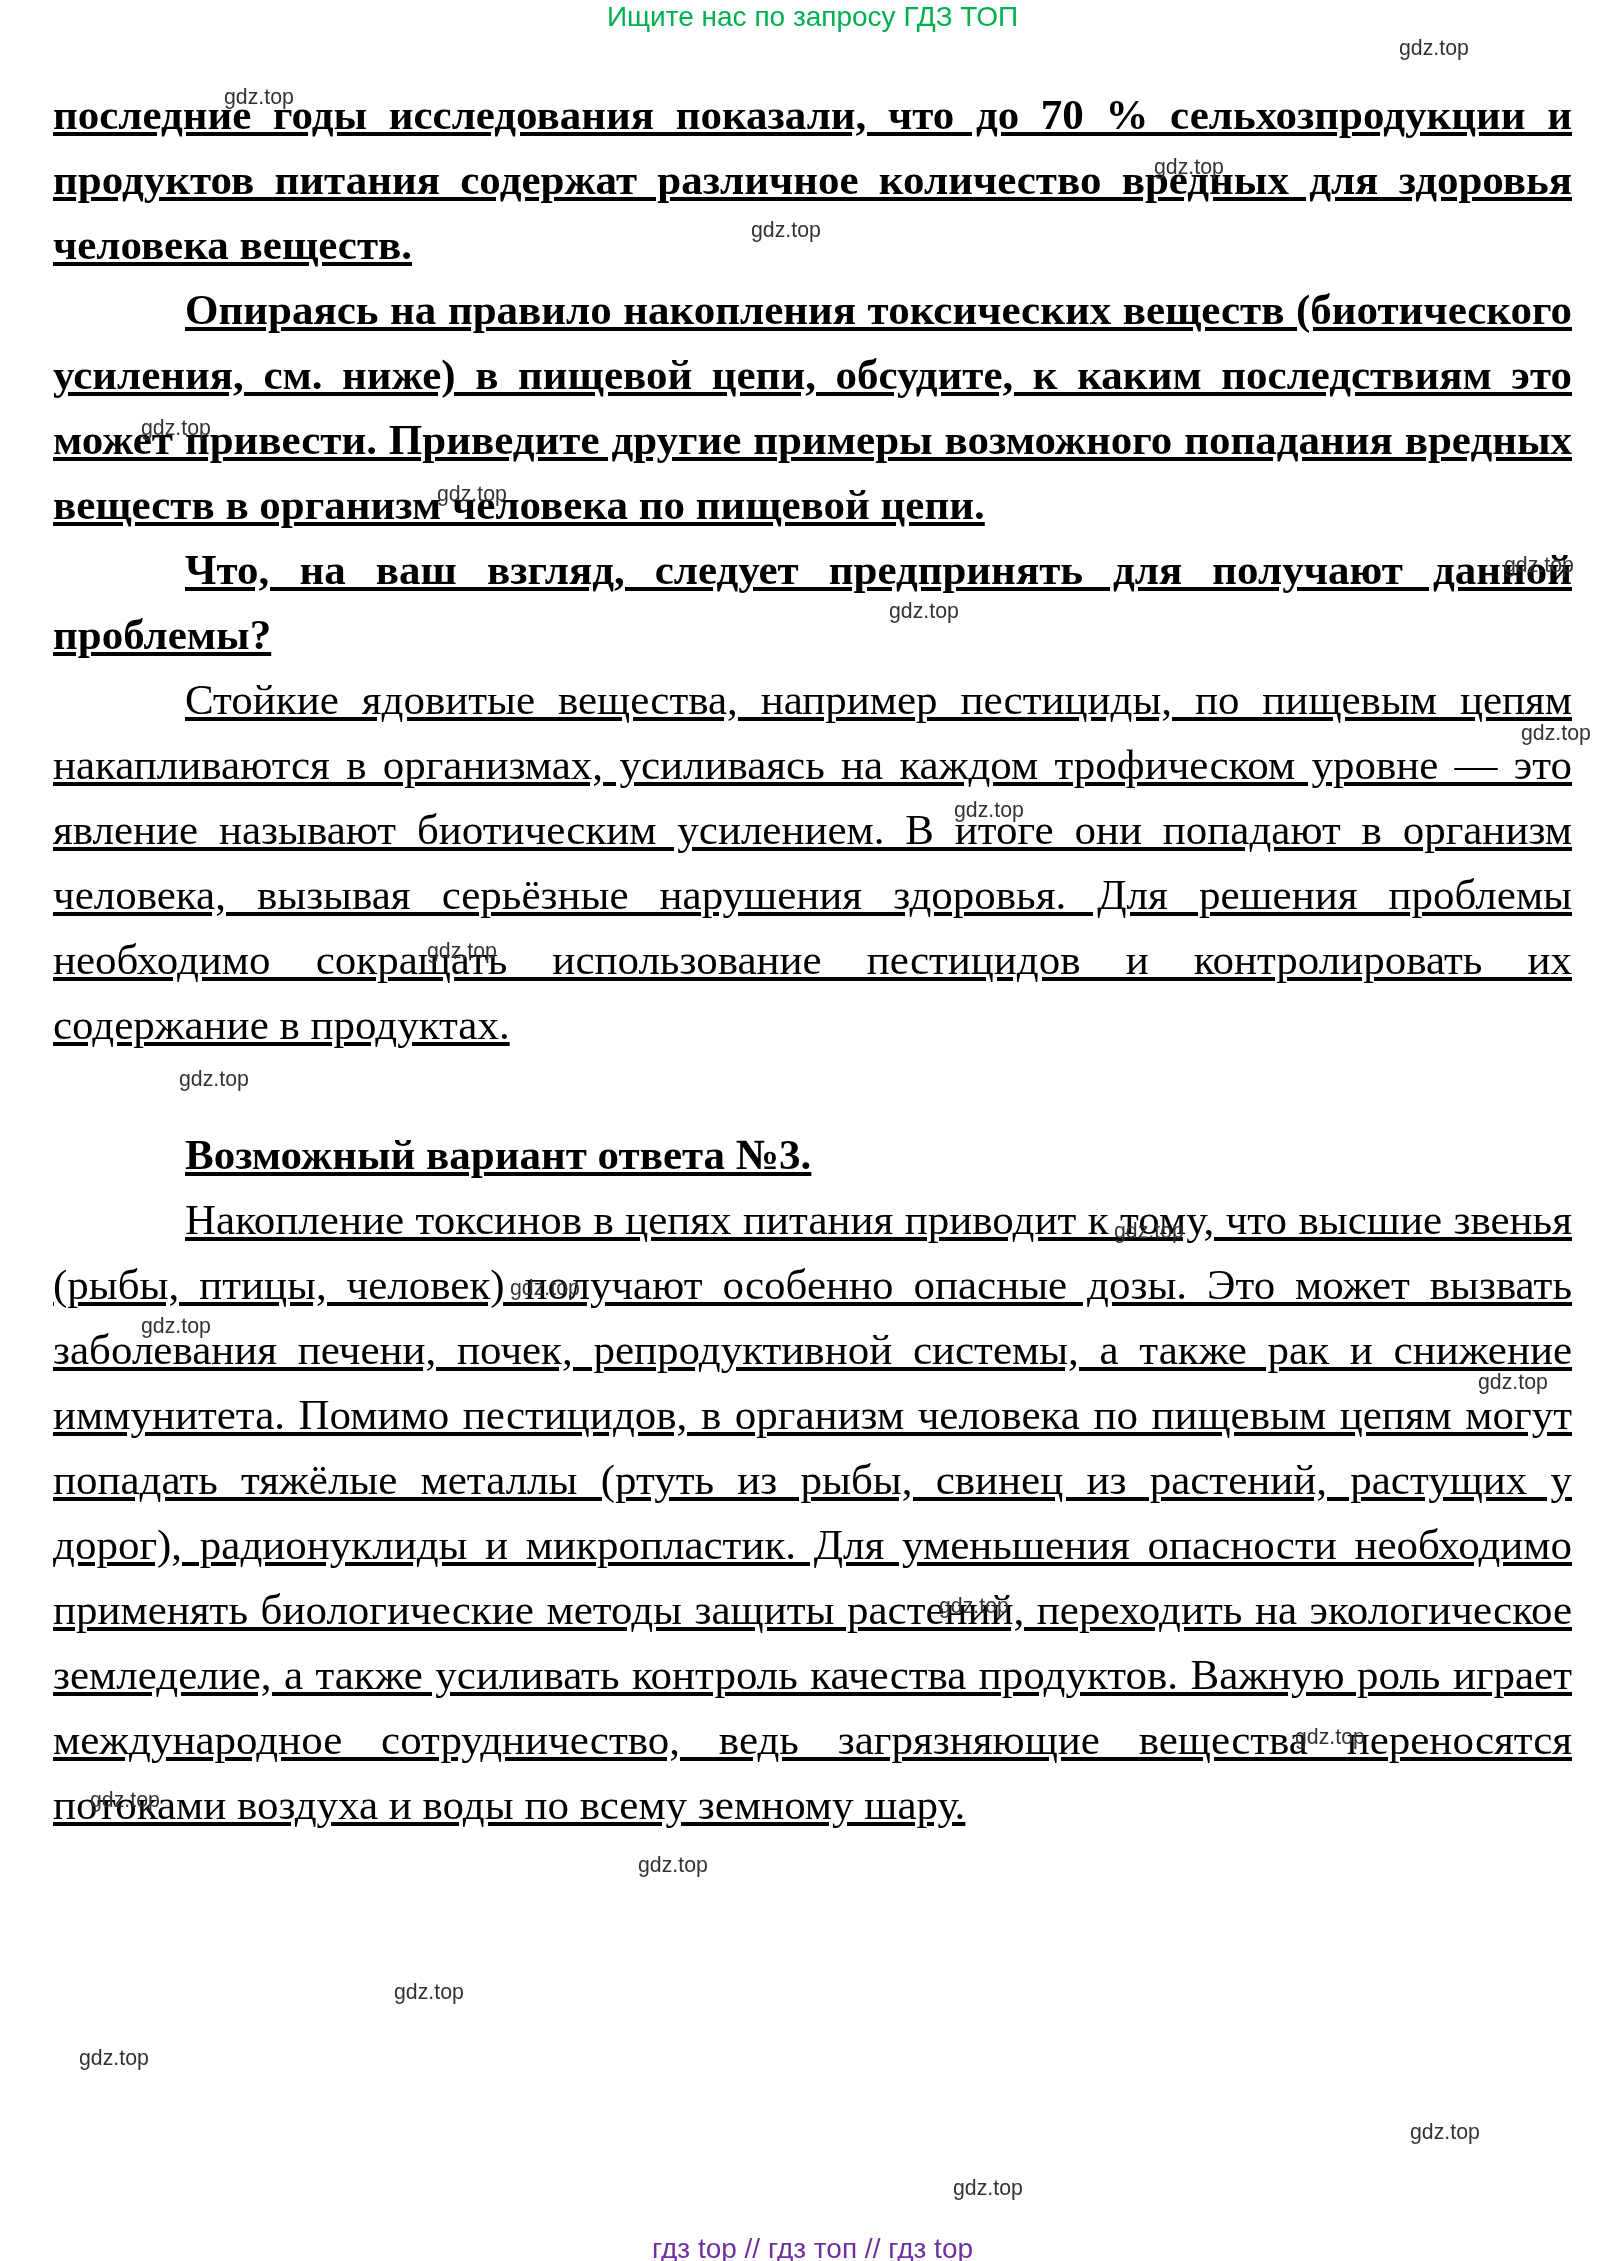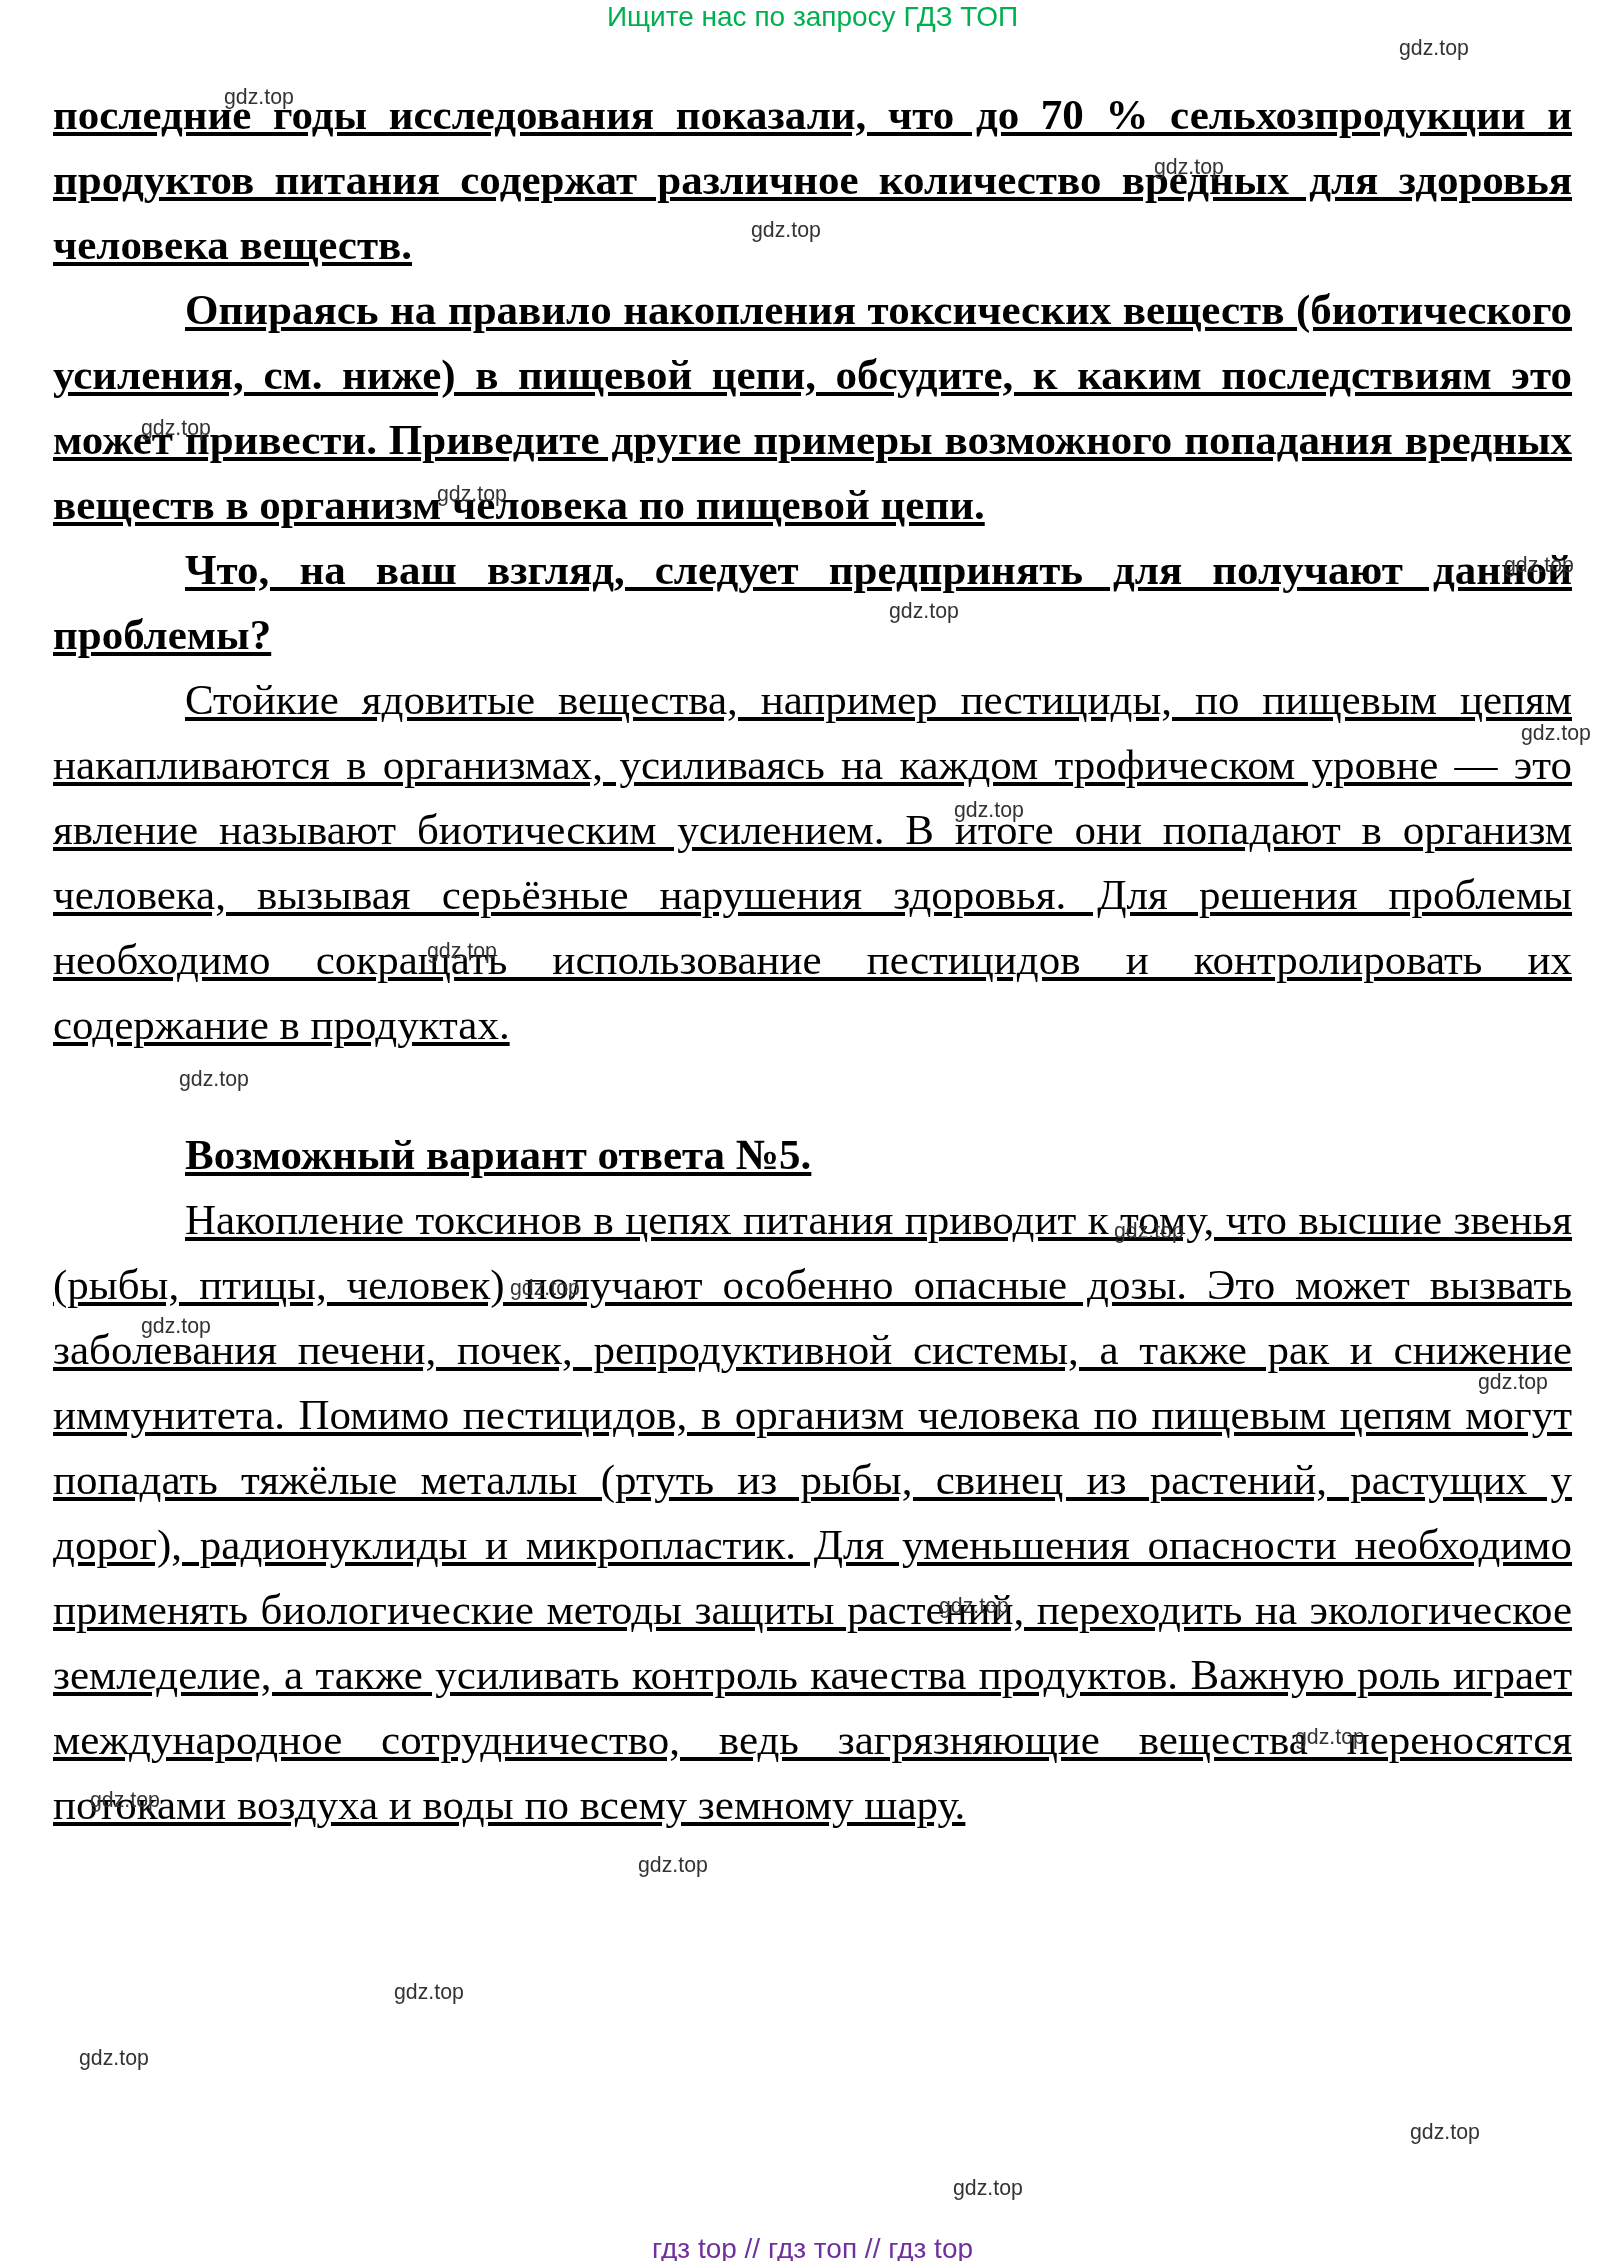--- a/index.html
+++ b/index.html
@@ -56,21 +56,21 @@
 </head>
 <body>
 
 <div class="banner-top">Ищите нас по запросу ГДЗ ТОП</div>
 
 <div class="content">
   <p class="bold">последние годы исследования показали, что до 70 % сельхозпродукции и продуктов питания содержат различное количество вредных для здоровья человека веществ.</p>
   <p class="bold indent">Опираясь на правило накопления токсических веществ (биотического усиления, см. ниже) в пищевой цепи, обсудите, к каким последствиям это может привести. Приведите другие примеры возможного попадания вредных веществ в организм человека по пищевой цепи.</p>
   <p class="bold indent">Что, на ваш взгляд, следует предпринять для получают данной проблемы?</p>
   <p class="indent">Стойкие ядовитые вещества, например пестициды, по пищевым цепям накапливаются в организмах, усиливаясь на каждом трофическом уровне — это явление называют биотическим усилением. В итоге они попадают в организм человека, вызывая серьёзные нарушения здоровья. Для решения проблемы необходимо сокращать использование пестицидов и контролировать их содержание в продуктах.</p>
-  <p class="bold indent spaced">Возможный вариант ответа №5.</p>
+  <p class="bold indent spaced">Возможный вариант ответа №3.</p>
   <p class="indent">Накопление токсинов в цепях питания приводит к тому, что высшие звенья (рыбы, птицы, человек) получают особенно опасные дозы. Это может вызвать заболевания печени, почек, репродуктивной системы, а также рак и снижение иммунитета. Помимо пестицидов, в организм человека по пищевым цепям могут попадать тяжёлые металлы (ртуть из рыбы, свинец из растений, растущих у дорог), радионуклиды и микропластик. Для уменьшения опасности необходимо применять биологические методы защиты растений, переходить на экологическое земледелие, а также усиливать контроль качества продуктов. Важную роль играет международное сотрудничество, ведь загрязняющие вещества переносятся потоками воздуха и воды по всему земному шару.</p>
 </div>
 
 <div class="banner-bottom">гдз top  //  гдз топ  //  гдз top</div>
 
 <div class="wm-layer" id="wm-layer">
     <span class="wm" style="left: 1399px; top: 36px;">gdz.top</span>
     <span class="wm" style="left: 224px; top: 85px;">gdz.top</span>
     <span class="wm" style="left: 1154px; top: 155px;">gdz.top</span>
     <span class="wm" style="left: 751px; top: 218px;">gdz.top</span>

